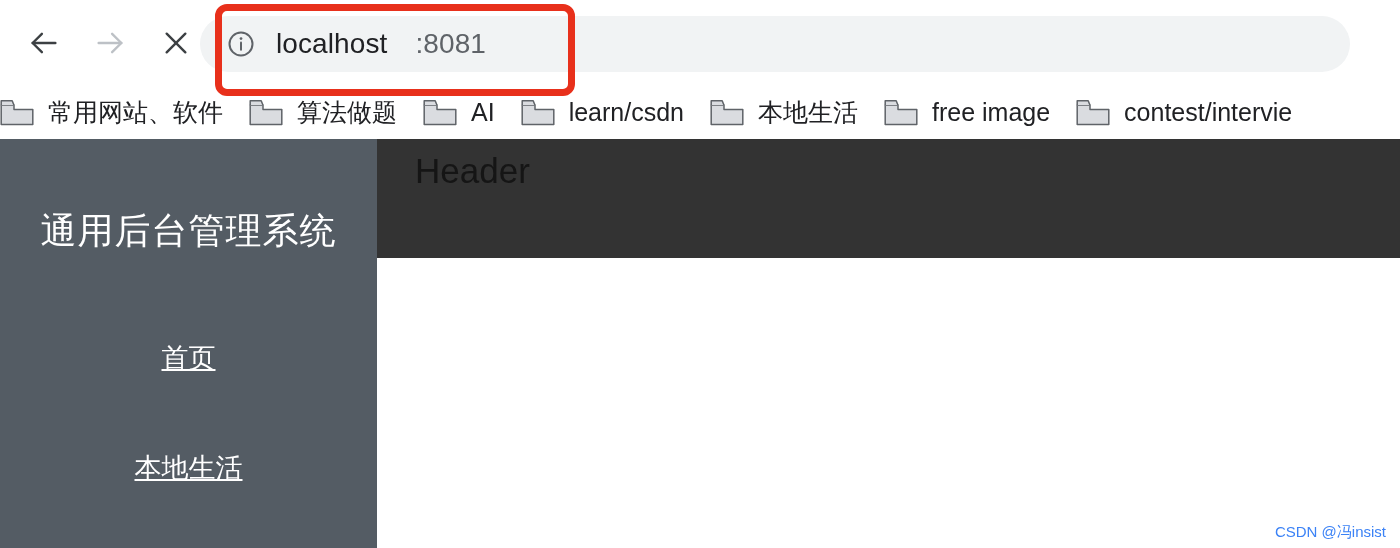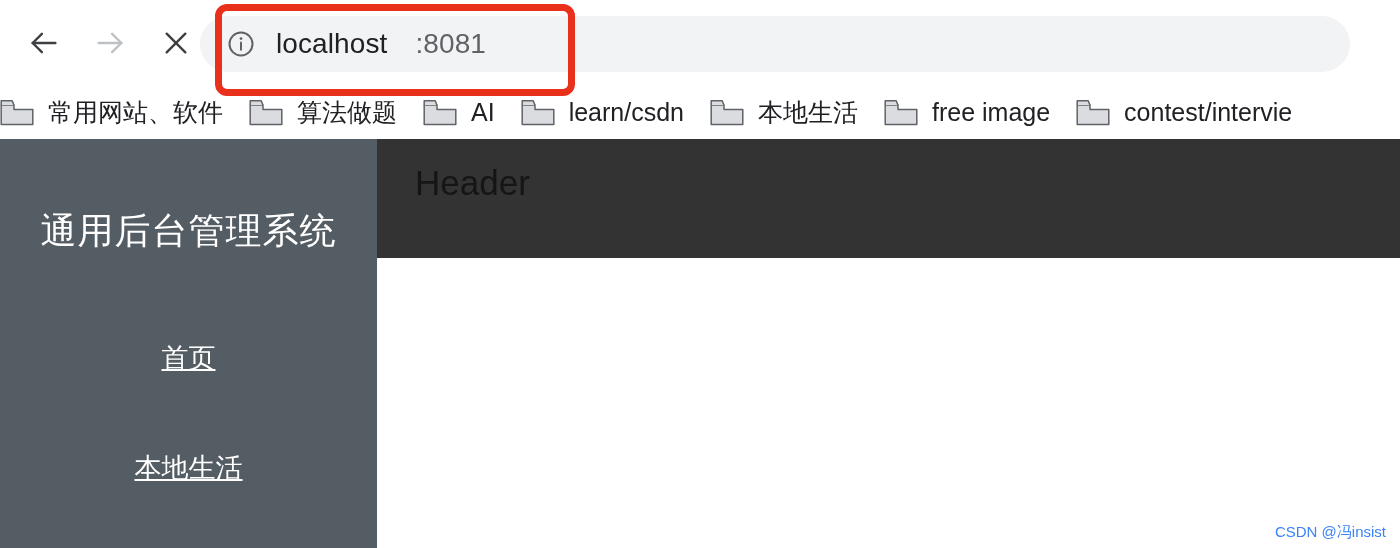--- a/index.html
+++ b/index.html
@@ -162,21 +162,21 @@
     left: 377px;
     top: 0;
     width: 1023px;
     height: 119px;
     background: #333333;
     box-sizing: border-box;
   }
   #header-title {
     color: #151515;
     font-size: 35px;
-    padding: 24px 0 0 38px;
+    padding: 12px 0 0 38px;
   }
 
   #app-main {
     position: absolute;
     left: 377px;
     top: 119px;
     width: 1023px;
     height: 290px;
     background: #ffffff;
   }

